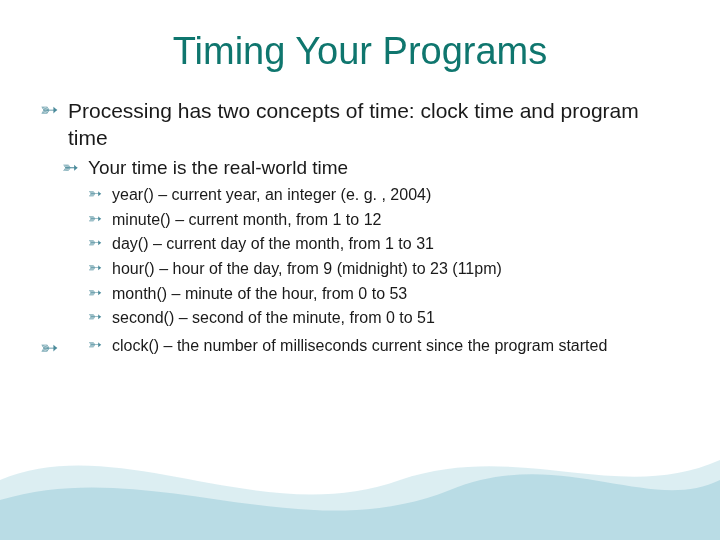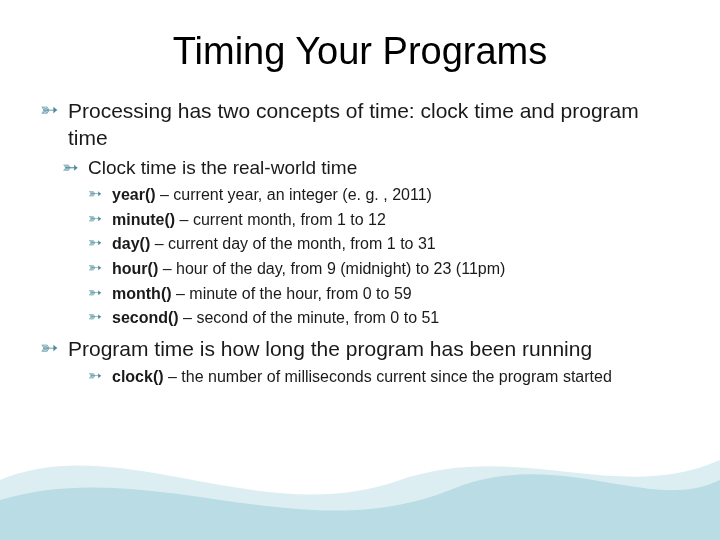--- a/index.html
+++ b/index.html
@@ -26,21 +26,21 @@
     bottom: 0;
     width: 720px;
     height: 120px;
     pointer-events: none;
   }
   .title {
     font-size: 38px;
     text-align: center;
     margin: 0 0 24px 0;
     font-weight: 400;
-    color: #000000;
+    color: #0f766e;
   }
   .lvl1 {
     font-size: 21px;
     line-height: 1.3;
     margin: 6px 0 4px 0;
     padding-left: 28px;
     position: relative;
     color: #1a1a1a;
   }
   .lvl2 {
@@ -60,72 +60,71 @@
     color: #1a1a1a;
   }
   .bul {
     position: absolute;
     left: 0;
     top: 0;
     color: #4a8a9a;
     font-size: 1.05em;
     line-height: 1.2;
   }
-  .bold { font-weight: 700; }
+  .bold { font-weight: 400; }
 </style>
 </head>
 <body>
 
 <div class="slide">
 
   <svg class="bg-wave" viewBox="0 0 720 120" preserveAspectRatio="none">
     <path d="M0,60 C120,10 260,110 400,60 C520,20 620,85 720,40 L720,120 L0,120 Z" fill="#bfe0e8" opacity="0.55"></path>
     <path d="M0,80 C150,35 300,130 450,70 C560,25 650,95 720,60 L720,120 L0,120 Z" fill="#8fc6d4" opacity="0.45"></path>
   </svg>
 
   <h1 class="title">Timing Your Programs</h1>
 
   <div class="lvl1">
     <span class="bul">➳</span>
     <span>Processing has two concepts of time:  clock time and program time</span>
   </div>
 
   <div class="lvl2">
     <span class="bul">➳</span>
-    <span>Clock time is the real-world time</span>
+    <span>Your time is the real-world time</span>
   </div>
 
   <div class="lvl3">
     <span class="bul">➳</span>
-    <span class="bold">year()</span><span> – current year, an integer (e. g. , 2011)</span>
+    <span class="bold">year()</span><span> – current year, an integer (e. g. , 2004)</span>
   </div>
   <div class="lvl3">
     <span class="bul">➳</span>
     <span class="bold">minute()</span><span> – current month, from 1 to 12</span>
   </div>
   <div class="lvl3">
     <span class="bul">➳</span>
     <span class="bold">day()</span><span> – current day of the month, from 1 to 31</span>
   </div>
   <div class="lvl3">
     <span class="bul">➳</span>
     <span class="bold">hour()</span><span> – hour of the day, from 9 (midnight) to 23 (11pm)</span>
   </div>
   <div class="lvl3">
     <span class="bul">➳</span>
-    <span class="bold">month()</span><span> – minute of the hour, from 0 to 59</span>
+    <span class="bold">month()</span><span> – minute of the hour, from 0 to 53</span>
   </div>
   <div class="lvl3">
     <span class="bul">➳</span>
     <span class="bold">second()</span><span> – second of the minute, from 0 to 51</span>
   </div>
 
   <div class="lvl1">
     <span class="bul">➳</span>
-    <span>Program time is how long the program has been running</span>
   </div>
 
   <div class="lvl3">
     <span class="bul">➳</span>
     <span class="bold">clock()</span><span> – the number of milliseconds current since the program started</span>
   </div>
 
 </div>
 
 </body></html>

